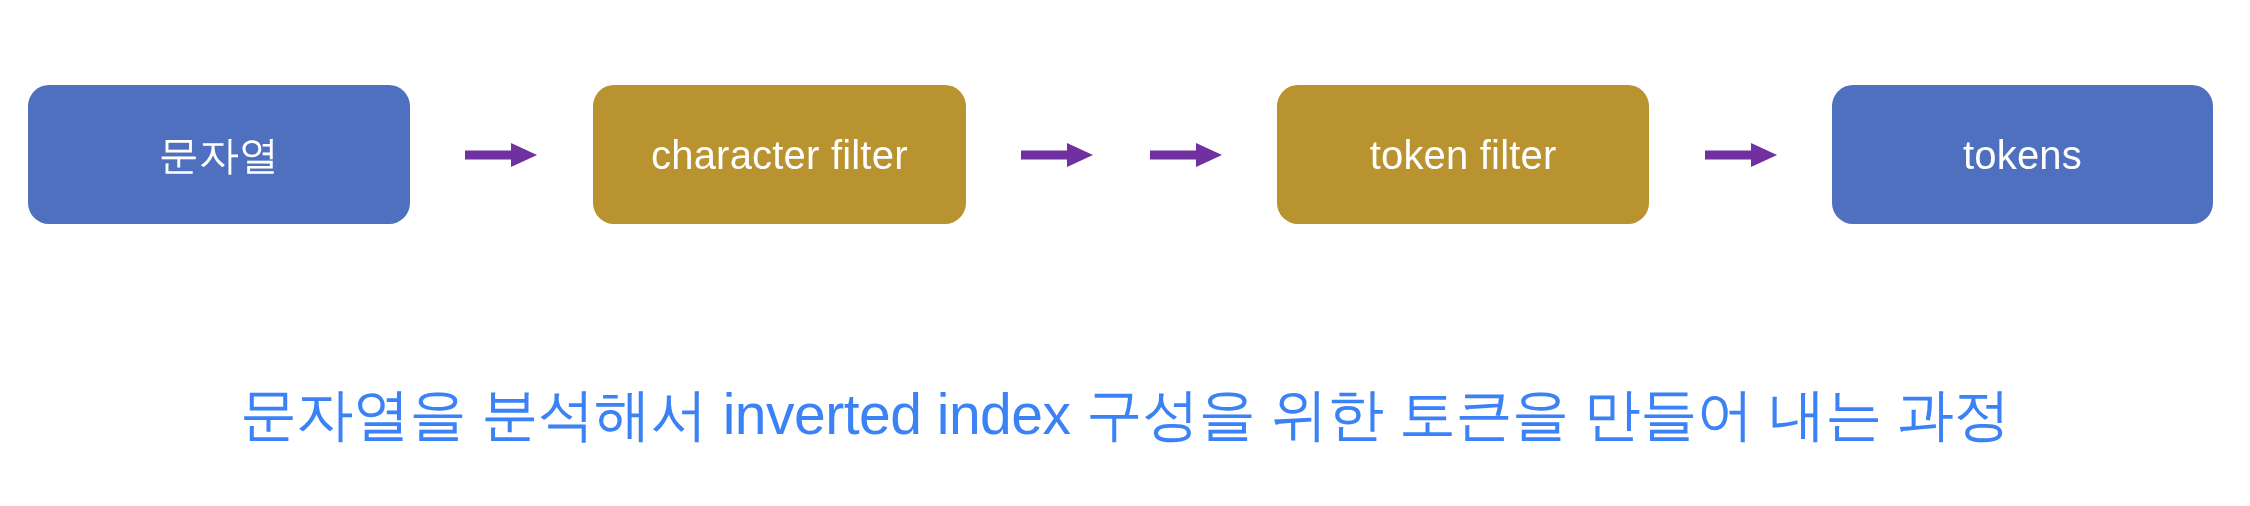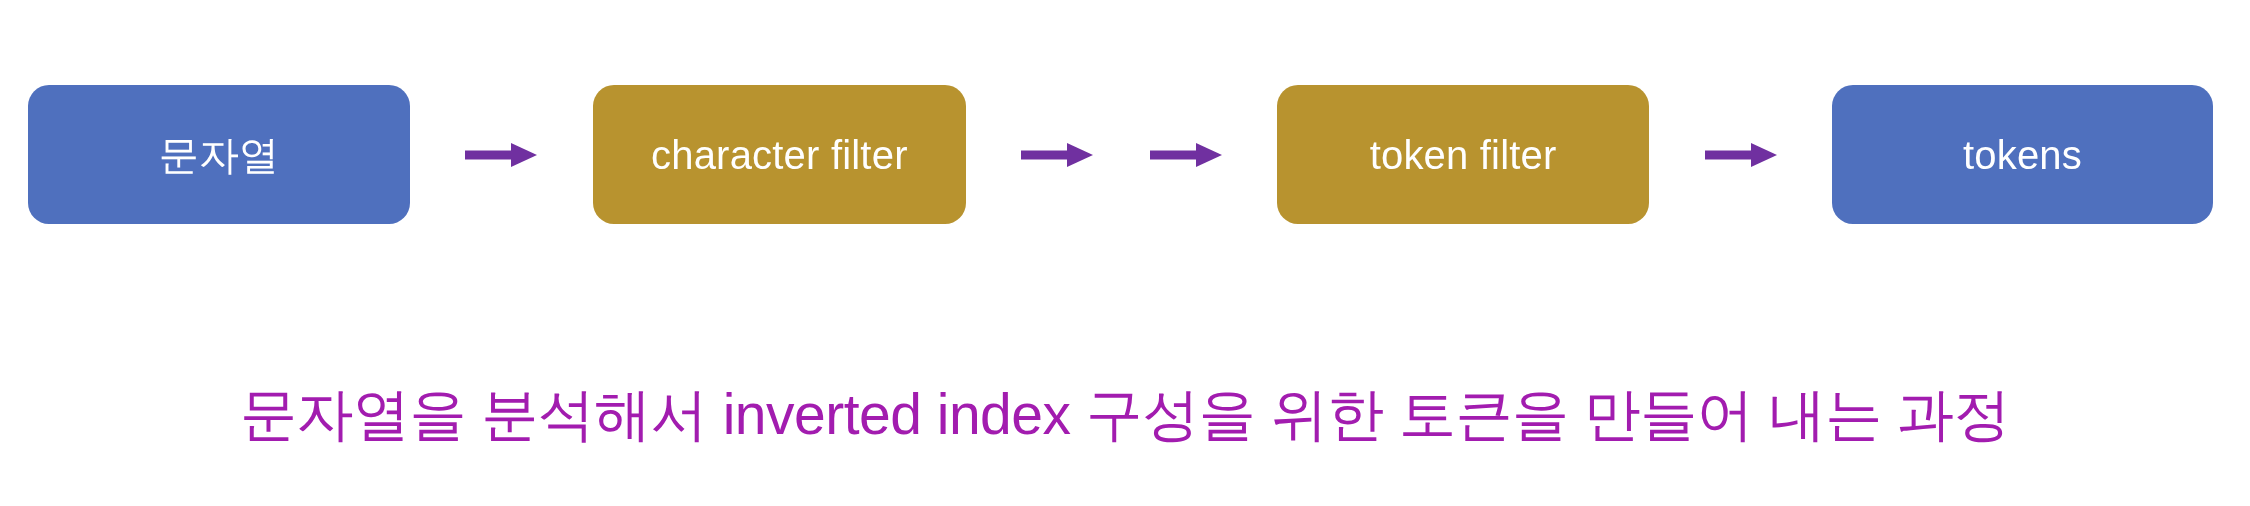--- a/index.html
+++ b/index.html
@@ -74,21 +74,21 @@
   }
   .arrow svg { display: block; }
 
   
   .caption {
     position: absolute;
     left: 0;
     top: 378px;
     width: 2250px;
     text-align: center;
-    color: #a21caf;
+    color: #3b82f6;
     font-size: 57px;
     line-height: 1.28;
     font-weight: 400;
     letter-spacing: -0.5px;
     white-space: nowrap;
   }
 </style>
 </head>
 <body>
 

